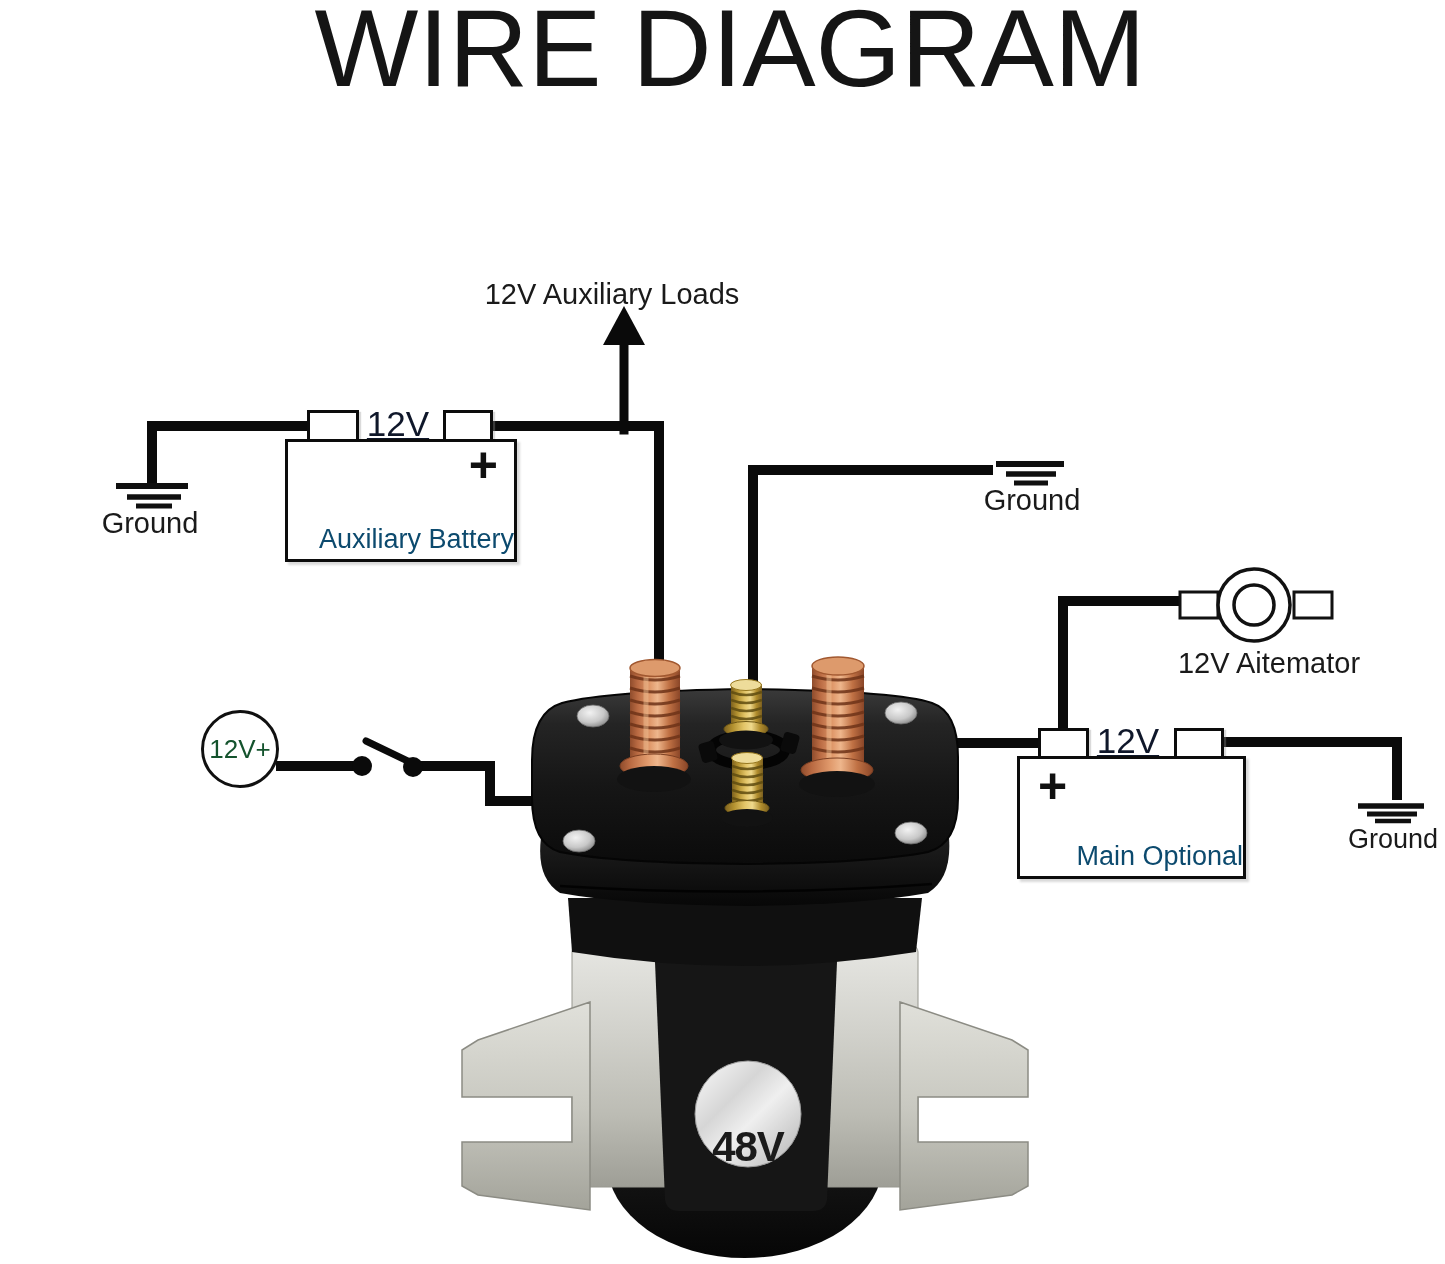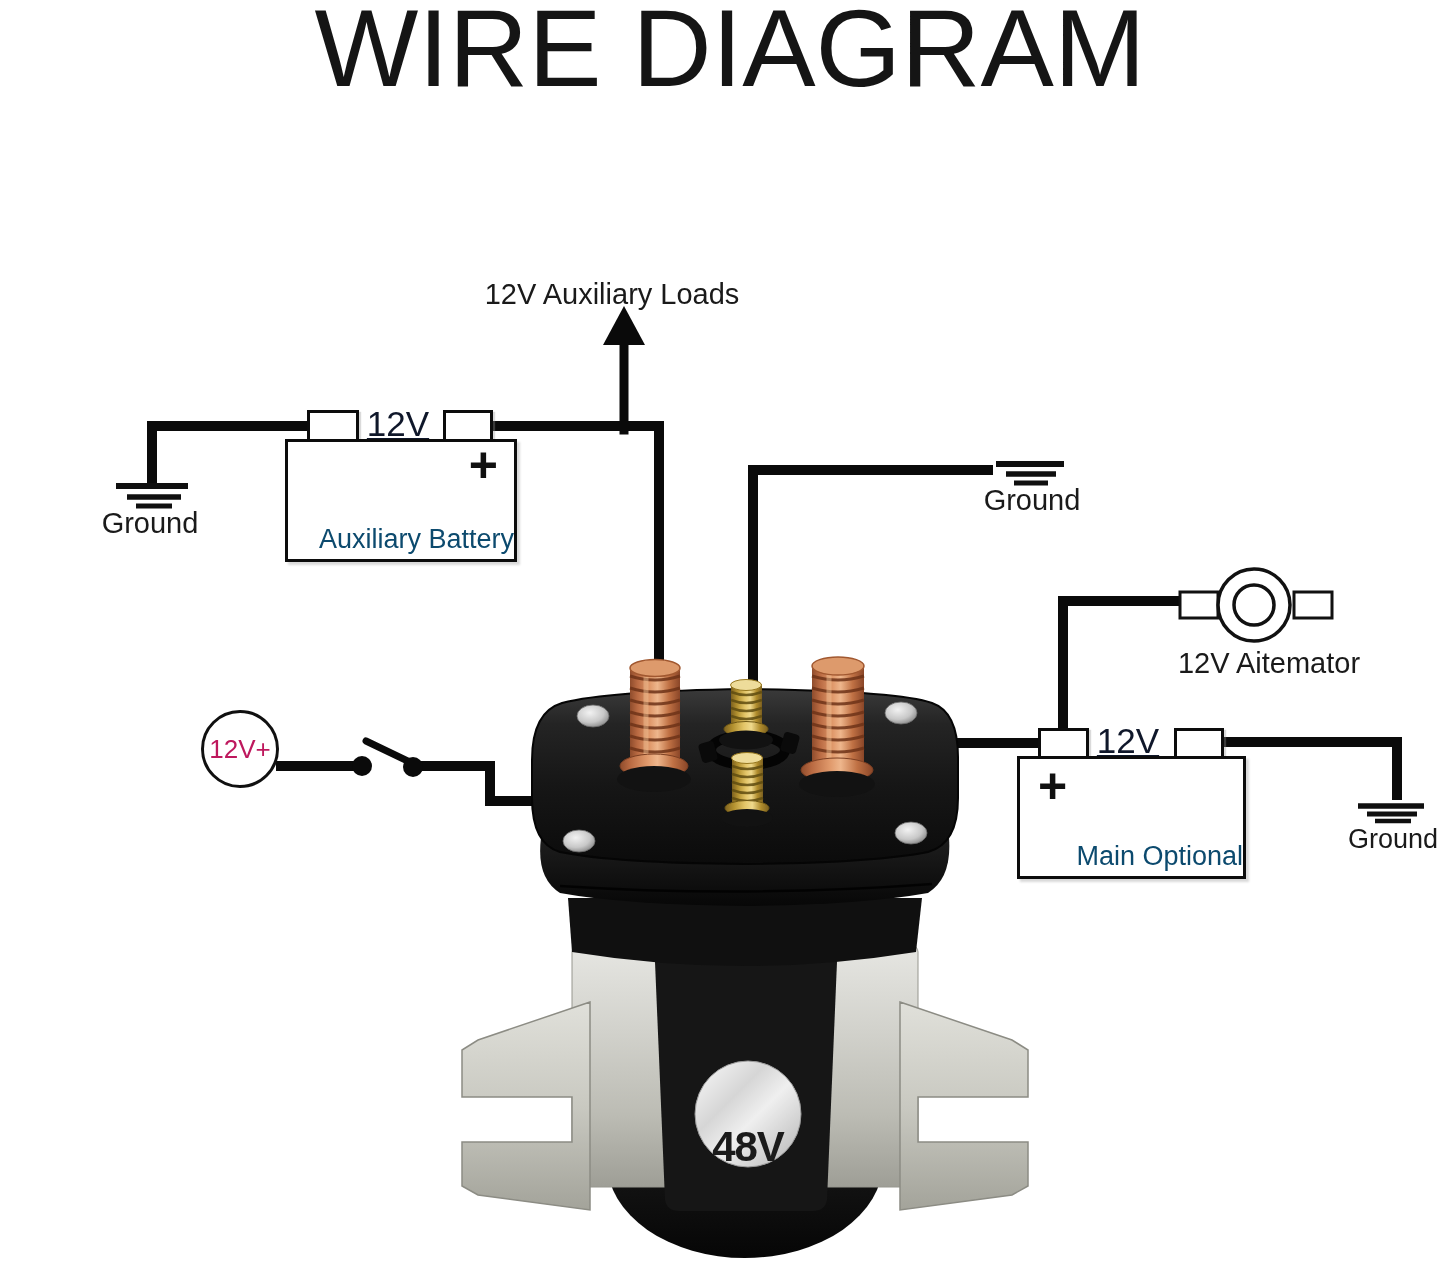--- a/index.html
+++ b/index.html
@@ -21,21 +21,21 @@
   .batbox{
     position:absolute;background:#fff;border:3px solid #0c0c0c;
     box-shadow:3px 3px 2px rgba(150,150,150,.35);
   }
   .batname{position:absolute;left:0;right:0;top:51px;text-align:right;font-size:27px;color:#0c4a6e;margin-top:31px;}
   .plus{position:absolute;font-size:50px;font-weight:700;line-height:1;color:#101010;}
   .v12{font-size:35px;color:#0f172a;text-decoration:underline;}
   .switch-circle{
     position:absolute;left:201px;top:710px;width:72px;height:72px;border:3px solid #101010;
     border-radius:50%;display:flex;align-items:center;justify-content:center;
-    font-size:26px;color:#be185d;background:#fff;
+    font-size:26px;color:#14532d;background:#fff;
   }
   .badge-text{
     position:absolute;left:695px;top:1120px;width:106px;height:54px;
     display:flex;align-items:center;justify-content:center;
     font-size:42px;font-weight:700;color:#1b1b1b;letter-spacing:-1px;
   }
 </style>
 </head>
 <body>
 

